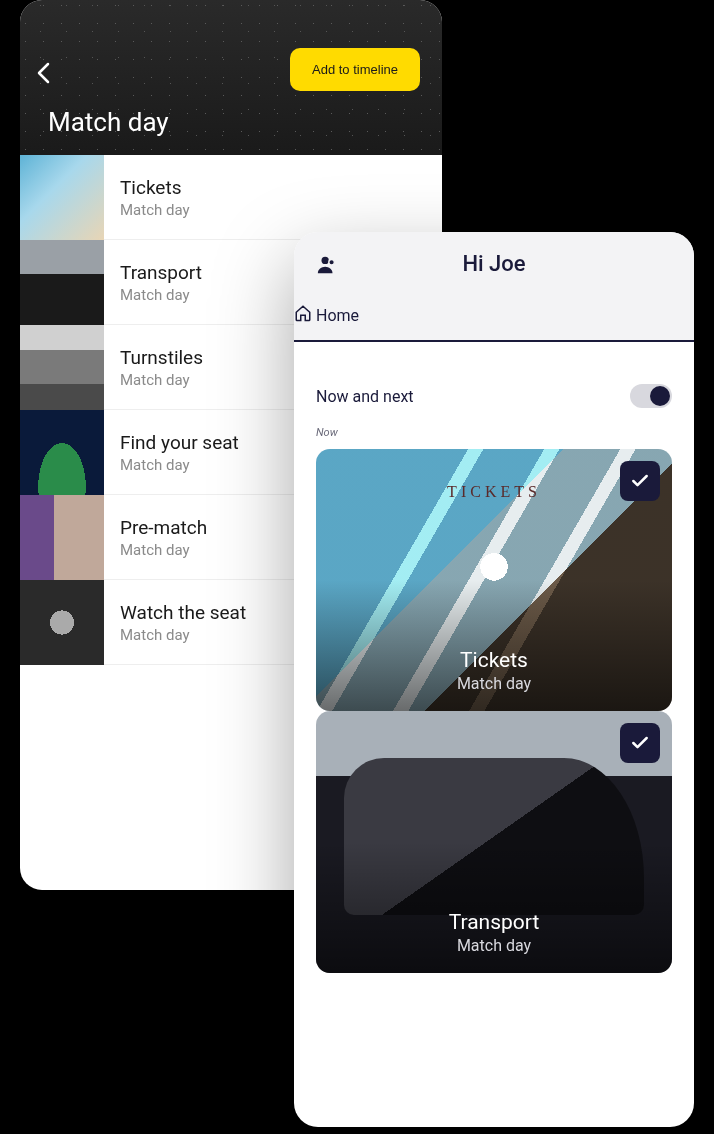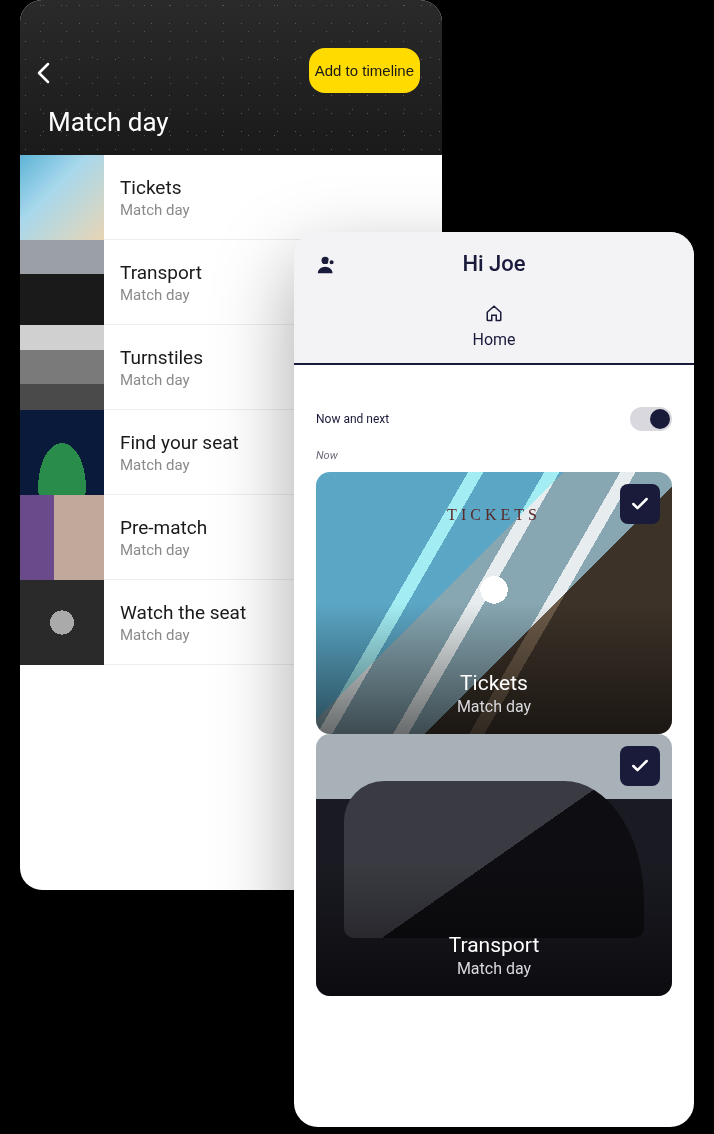--- a/index.html
+++ b/index.html
@@ -26,22 +26,22 @@
                 linear-gradient(#2a2a2a, #1a1a1a);
     background-size: 18px 18px, 22px 22px, 26px 26px, cover;
     color: #fff;
   }
   .left-hero .back {
     position: absolute; top: 60px; left: 16px; font-size: 26px; color: #fff;
   }
   .left-hero .add-btn {
     position: absolute; top: 48px; right: 22px;
     background: #ffdb00; color: #1a1a1a;
-    border: none; padding: 14px 6px; font-size: 15px; font-weight: 500;
-    border-radius: 16px;
+    border: none; padding: 14px 22px; font-size: 13px; font-weight: 500;
+    border-radius: 10px;
   }
   .left-hero h1 {
     position: absolute; bottom: 18px; left: 28px; font-size: 26px; font-weight: 400;
   }
   .left-list { background: #fff; }
   .left-item {
     display: flex; align-items: center;
     height: 85px; border-bottom: 1px solid #eee;
   }
   .left-thumb {
@@ -79,31 +79,31 @@
     position: relative; height: 62px;
   }
   .right-topbar .profile-ic {
     position: absolute; left: 22px; top: 22px; font-size: 22px; color: #1a1a3a;
   }
   .right-topbar h2 { font-size: 22px; font-weight: 500; color: #1a1a3a; }
   .right-tabs { display: flex; }
   .right-tab {
     flex: 1; text-align: center; padding: 10px 0 14px; font-size: 16px;
     color: #b8b8c0; border-bottom: 2px solid transparent;
-    display:flex; flex-direction:column; align-items:center; gap:4px;
+    display:flex; flex-direction:row; align-items:center; gap:4px;
   }
   .right-tab.active { color: #1a1a3a; border-bottom: 2px solid #1a1a3a; }
   .right-tab .tab-ic { font-size: 16px; }
 
   .right-body { padding: 18px 22px 0; flex: 1; overflow: hidden; }
   .nownext-row {
     display: flex; align-items: center; justify-content: space-between;
     margin-bottom: 10px;
   }
-  .nownext-row .label { font-size: 12px; color: #1a1a3a; }
+  .nownext-row .label { font-size: 16px; color: #1a1a3a; }
   .toggle {
     width: 42px; height: 24px; background: #d8d8de; border-radius: 12px; position: relative;
   }
   .toggle .knob {
     position: absolute; right: 2px; top: 2px; width: 20px; height: 20px;
     background: #1a1a3a; border-radius: 50%;
   }
 
   .section-label { font-size: 11px; color: #6a6a7a; margin: 18px 0 10px; font-style: italic; }
   .card {

